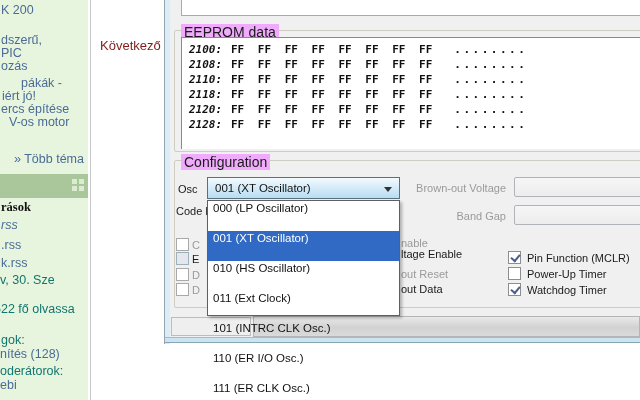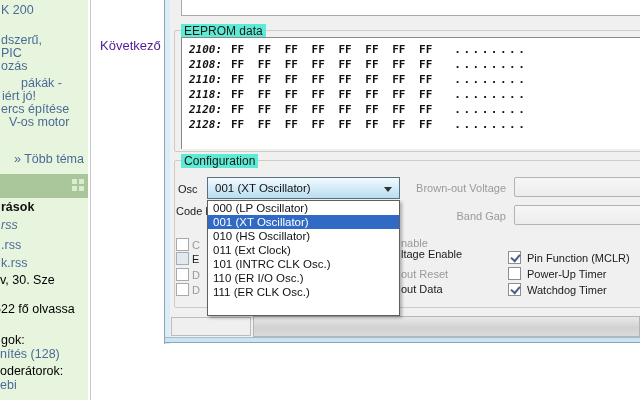--- a/index.html
+++ b/index.html
@@ -4,44 +4,44 @@
 <style>
   *{margin:0;padding:0;box-sizing:border-box;}
   html,body{width:640px;height:400px;}
   body{position:relative;overflow:hidden;background:#ffffff;
        font-family:"Liberation Sans","DejaVu Sans",sans-serif;font-size:11px;color:#1a1a1a;}
   .abs{position:absolute;white-space:nowrap;}
 
   
   #sidebar{left:0;top:0;width:88px;height:400px;background:#e8f5de;}
   .side-link{color:#4a6b96;font-size:12.5px;cursor:pointer;}
-  .side-text{color:#000000;font-size:12.5px;}
+  .side-text{color:#0f766e;font-size:12.5px;}
   .side-bold{color:#111;font-size:12.5px;font-weight:bold;}
   #side-bar-band{left:0;top:174px;width:88px;height:24px;background:#a9c79b;}
   #grid-icon{left:72px;top:179px;width:5px;height:5px;background:#dcecd2;
              box-shadow:7px 0 #dcecd2,0 7px #dcecd2,7px 7px #dcecd2;}
   #col-divider{left:90px;top:0;width:1px;height:400px;background:#c9c9c9;}
-  #next-label{left:100px;top:38px;color:#4c1d95;font-size:13px;}
+  #next-label{left:100px;top:38px;color:#7f1d1d;font-size:13px;}
 
   
   #win-border-left{left:164px;top:0;width:1px;height:344px;background:#96a4ae;}
   #win-glow-left{left:165px;top:0;width:5px;height:344px;background:#d9ecf7;}
   #win-body{left:170px;top:0;width:470px;height:337px;background:#f0f0f0;}
   #win-border-bottom{left:165px;top:337px;width:475px;height:6px;background:#cbe4f3;
                      border-top:1px solid #a3bccb;border-bottom:1px solid #8aa5b6;}
 
   
   #progmem-box{left:181px;top:0;width:459px;height:16px;background:#ffffff;
                border-left:1px solid #a9a9a9;border-bottom:1px solid #a9a9a9;}
 
   
   .groupbox{border:1px solid #cdcdc3;border-radius:2px;}
   #eeprom-group{left:174px;top:30px;width:470px;height:122px;}
   #config-group{left:174px;top:160px;width:470px;height:148px;}
-  .group-label{background:#5eead4;padding:0 3px;font-size:12px;color:#1a1a1a;}
+  .group-label{background:#f0abfc;padding:0 3px;font-size:14px;color:#1a1a1a;}
   #eeprom-label{left:181px;top:24px;}
   #config-label{left:181px;top:154px;}
 
   
   #eeprom-panel{left:181px;top:37px;width:459px;height:112px;background:#ffffff;
                 border-top:1px solid #898989;border-left:1px solid #898989;}
   .hexrow{position:absolute;left:7px;font-family:"DejaVu Sans Mono","Liberation Mono",monospace;
           font-weight:bold;font-size:11px;color:#111;}
   .hexrow .addr{display:inline-block;width:40px;font-style:italic;}
   .hexrow .hex{display:inline-block;word-spacing:7px;margin-left:2px;text-align:right;}
@@ -62,21 +62,21 @@
   #osc-combo{left:207px;top:177px;width:193px;height:22px;border:1px solid #58707f;
              background:linear-gradient(#f4fafd,#d7edf9 45%,#b9ddf1);}
   #osc-combo .val{position:absolute;left:7px;top:4px;font-size:11.5px;color:#111;}
   #osc-combo .arrow{position:absolute;right:7px;top:9px;width:0;height:0;
              border-left:4px solid transparent;border-right:4px solid transparent;
              border-top:5px solid #333;}
 
   
   #osc-list{left:207px;top:200px;width:193px;height:116px;background:#fff;
             border:1px solid #5f5f5f;box-shadow:2px 2px 3px rgba(0,0,0,0.28);z-index:5;}
-  .opt{height:14px;line-height:14px;padding-left:5px;font-size:11.5px;color:#111;cursor:default;}
+  .opt{height:30px;line-height:14px;padding-left:5px;font-size:11.5px;color:#111;cursor:default;}
   .opt.selected{background:#316ac5;color:#fff;}
 
   
   .right-label{color:#9a9a9a;font-size:11px;text-align:right;}
   #bov-label{left:400px;top:182px;width:106px;}
   #bg-label{left:400px;top:210px;width:106px;}
   .dis-field{position:absolute;left:514px;width:130px;height:20px;border:1px solid #b0b4b8;
              border-radius:2px;background:linear-gradient(#f6f6f6,#ededed);}
   #bov-field{top:177px;}
   #bg-field{top:205px;}
@@ -97,21 +97,21 @@
 <div class="abs side-link" style="left:1px;top:59px;">ozás</div>
 <div class="abs side-link" style="left:1px;top:76px;padding-left:20px;">pákák -</div>
 <div class="abs side-link" style="left:2px;top:89px;">iért jó!</div>
 <div class="abs side-link" style="left:1px;top:102px;">ercs építése</div>
 <div class="abs side-link" style="left:9px;top:115px;">V-os motor</div>
 <div class="abs side-link" style="left:14px;top:152px;">» Több téma</div>
 
 <div class="abs" id="side-bar-band"></div>
 <div class="abs" id="grid-icon"></div>
 
-<div class="abs side-bold" style="left:1px;top:200px;">rások</div>
+<div class="abs side-bold" style="left:1px;top:200px;font-family:Liberation Serif, serif;">rások</div>
 <div class="abs side-link" style="left:1px;top:218px;font-style:italic;">rss</div>
 <div class="abs side-link" style="left:1px;top:238px;">.rss</div>
 <div class="abs side-link" style="left:1px;top:256px;">k.rss</div>
 <div class="abs side-text" style="left:0px;top:273px;">v, 30. Sze</div>
 <div class="abs side-text" style="left:-6px;top:302px;">522 fő olvassa</div>
 <div class="abs side-text" style="left:1px;top:333px;">gok:</div>
 <div class="abs side-link" style="left:0px;top:347px;">nítés (128)</div>
 <div class="abs side-text" style="left:0px;top:364px;">oderátorok:</div>
 <div class="abs side-link" style="left:0px;top:378px;">ebi</div>
 

